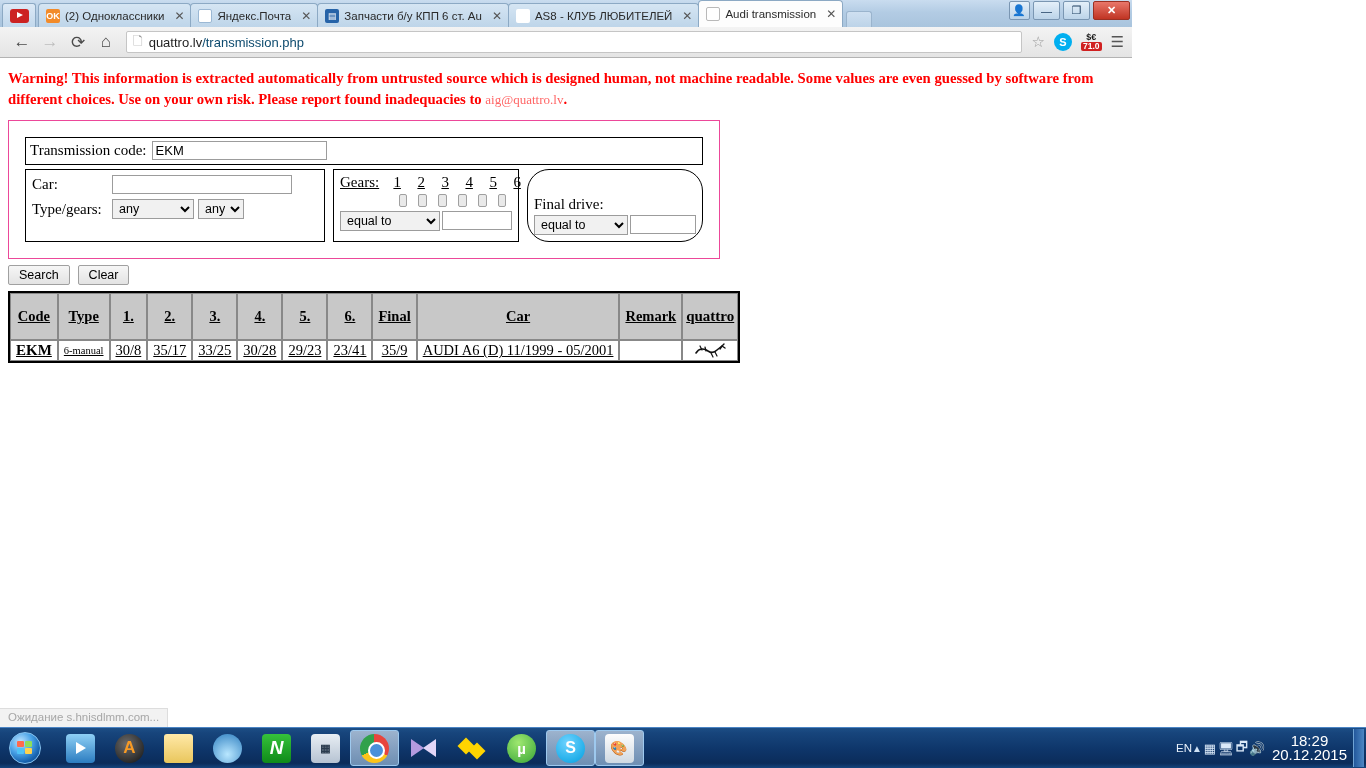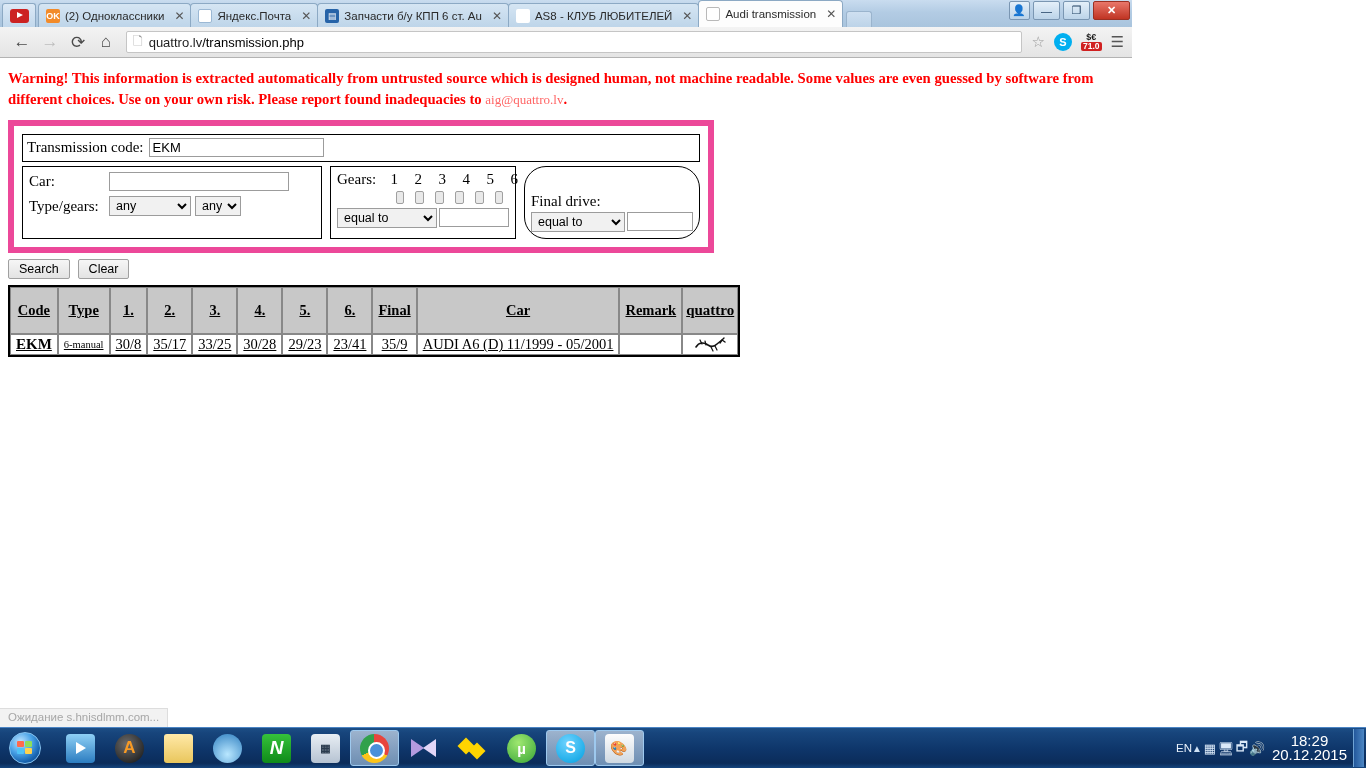--- a/index.html
+++ b/index.html
@@ -88,42 +88,42 @@
            font-size:17px;color:#4a4a4a;}
   .navbtn.dim{ color:#bdbdbd;}
   .omnibox{
     flex:1; height:22px; margin:0 6px;
     background:#fff; border:1px solid #c5c5c5; border-radius:2px;
     display:flex; align-items:center; padding:0 6px;
     font-size:13px; color:#222;
   }
   .omnibox .pageicon{ color:#999; margin-right:6px; font-size:12px;}
   .omnibox .host{ color:#222;}
-  .omnibox .path{ color:#000000;}
+  .omnibox .path{ color:#0c4a6e;}
   .tb-right{ display:flex;align-items:center;gap:9px;padding-left:4px;}
   .star{ color:#9a9a9a;font-size:15px;}
   .skypeico{ width:18px;height:18px;border-radius:50%;background:#00aff0;color:#fff;
              font-size:11px;font-weight:bold;display:flex;align-items:center;justify-content:center;}
   .curr{ display:flex;flex-direction:column;align-items:center;line-height:1;}
   .curr .top{ font-size:9px;font-weight:bold;color:#1a1a1a;}
   .curr .bot{ font-size:8.5px;font-weight:bold;color:#fff;background:#d02020;padding:0px 2px;border-radius:2px;}
   .hamb{ font-size:15px;color:#555;}
 
   
   .page{ position:absolute; top:58px; left:0; right:0; bottom:0; background:#fff; overflow:hidden;}
   .warn{
     color:#f00; font-family:"Liberation Serif", serif; font-weight:bold;
     font-size:14.7px; line-height:21px;
     padding:10px 8px 0 8px;
   }
   .warn .mail{ font-family:"Liberation Serif", serif; font-weight:normal; font-size:13px; color:#f66; }
 
   
   .formwrap{ margin:10px 0 0 8px; }
-  .outerbox{ border:6px solid #ec4899; display:inline-block; padding:4px; background:#fff;}
+  .outerbox{ border:1px solid #ec4899; display:inline-block; padding:12px; background:#fff;}
   .fb-row{ display:flex; align-items:stretch; }
   .codebox{ border:1px solid #000; margin:4px 4px 0 4px; padding:3px 4px 4px 4px; display:flex; align-items:center;}
   .lbl{ font-family:"Liberation Serif", serif; font-size:15px; color:#000; }
   .txtinput{
     border:1px solid #9c9c9c; background:#fff; height:19px;
     font-size:13px; font-family:"Liberation Sans",sans-serif; color:#000;
     padding:0 3px; outline:none;
   }
   .code-input{ width:175px; margin-left:5px; }
   .panel{ border:1px solid #000; margin:4px; padding:5px 6px; }
@@ -133,21 +133,21 @@
   .car-input{ width:180px; }
   .tgrow{ display:flex; align-items:center; }
   .tgrow .lbl{ width:80px; }
   select.sel{
     font-family:"Liberation Sans",sans-serif; font-size:12.5px; color:#000;
     border:1px solid #9c9c9c; background:#f1f1f1; height:20px; padding:1px 2px;
   }
   .sel-type{ width:82px; margin-right:4px;}
   .sel-gears{ width:46px;}
   .panel.p2{ width:186px; padding:4px 6px 6px 6px;}
-  .gears-hdr{ display:flex; align-items:flex-end; font-family:"Liberation Serif",serif; font-size:15px;}
+  .gears-hdr{ display:flex; align-items:flex-end; font-family:"Liberation Serif",serif; font-size:15px;text-decoration:underline;}
   .gears-hdr .g-lbl{ margin-right:6px;}
   .gnums{ display:flex; }
   .gnum{ width:24px; text-align:center; }
   .gboxes{ display:flex; margin:3px 0 4px 53px;}
   .gchk{ width:13px;height:13px;border:1px solid #a0a0a0;background:#e9e9e9;border-radius:2px;margin:0 5.5px;}
   .cmprow{ display:flex; }
   .sel-cmp{ width:103px; }
   .cmp-input{ width:70px; margin-left:2px;}
   .panel.p3{ width:176px; padding:4px 6px 6px 6px; position:relative;border-radius:22px;}
   .fd-lbl{ font-family:"Liberation Serif",serif; font-size:15px; margin-top:22px; margin-bottom:2px;}

